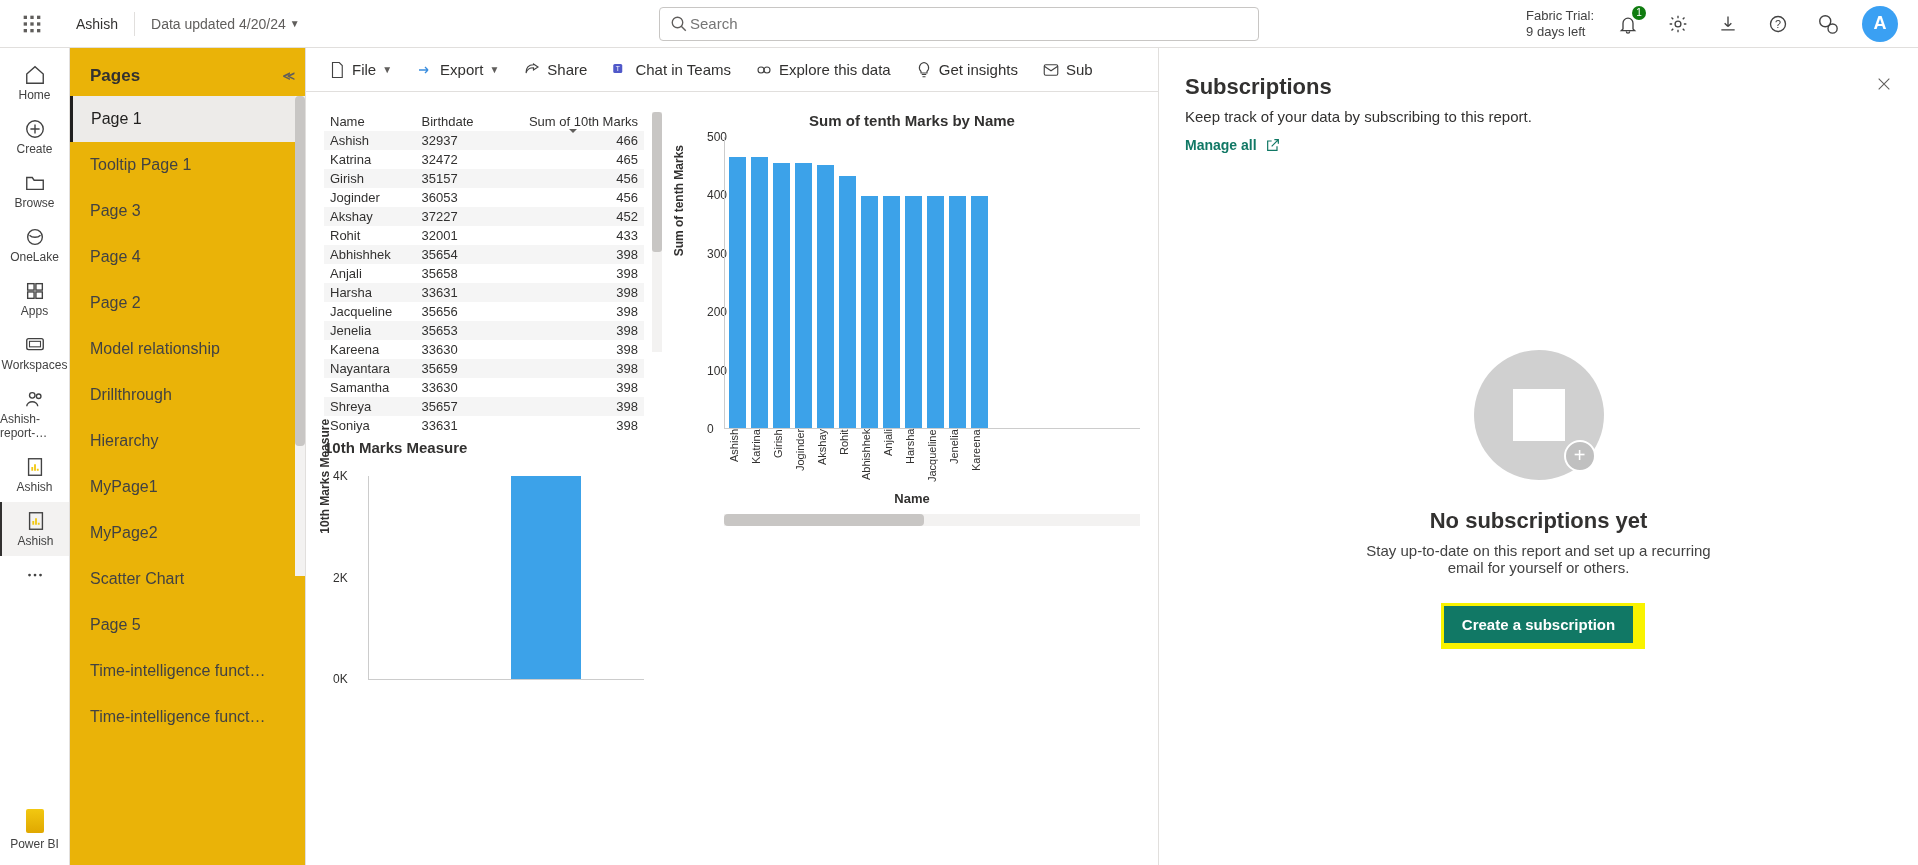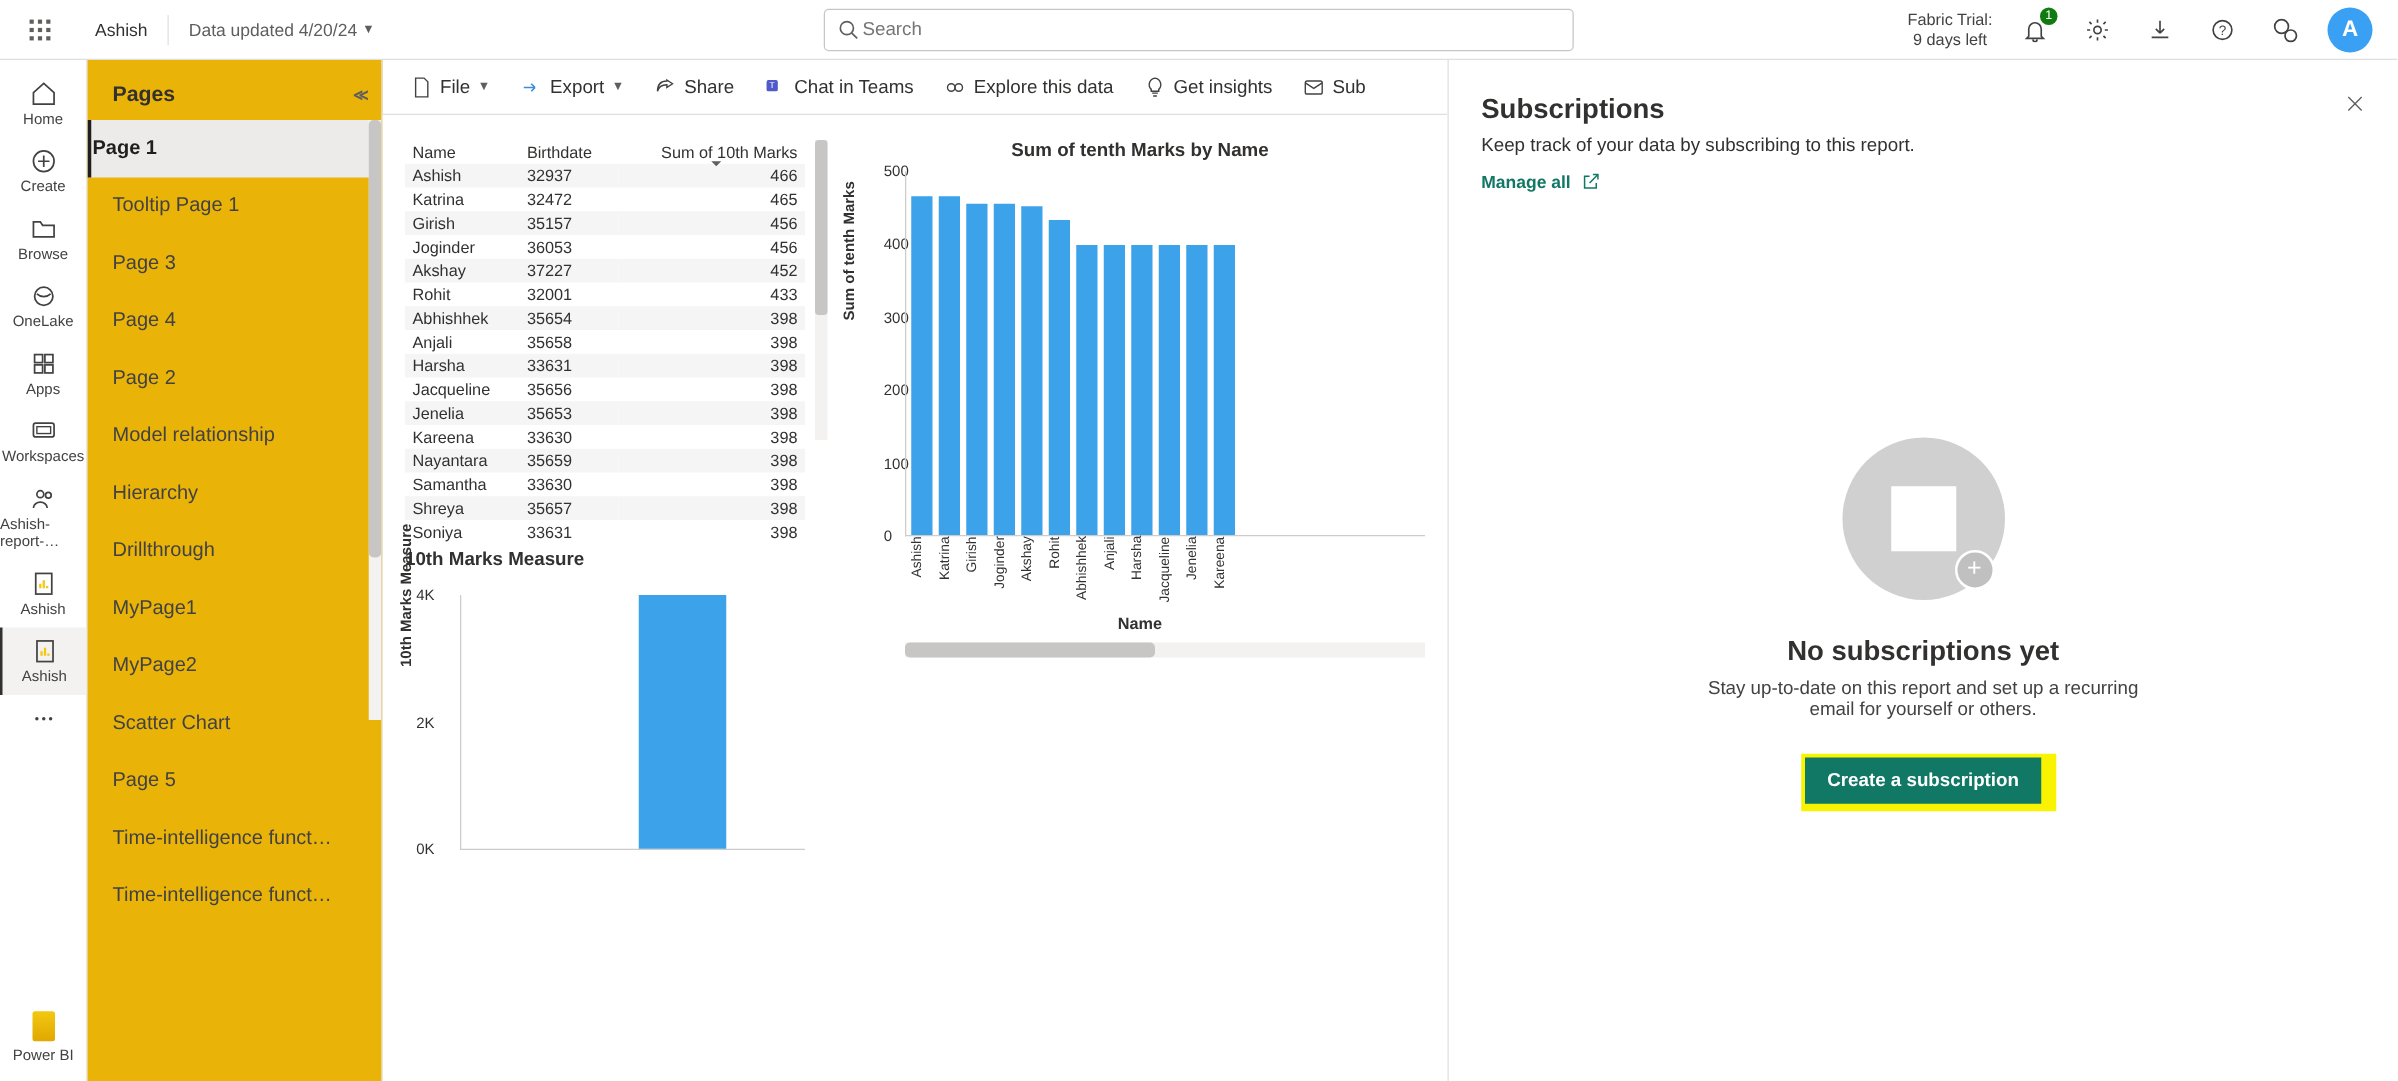--- a/index.html
+++ b/index.html
@@ -63,21 +63,21 @@
   .searchbox input {
     border: none; outline: none; flex: 1; font-size: 15px;
     color: var(--text-secondary);
   }
   .top-right {
     margin-left: auto;
     display: flex; align-items: center; gap: 18px;
     padding-right: 12px;
   }
   .trial {
-    text-align: center; font-size: 13px; line-height: 1.2;
+    text-align: left; font-size: 13px; line-height: 1.2;
     color: #424242;
   }
   .icon-btn {
     width: 32px; height: 32px;
     display: inline-flex; align-items: center; justify-content: center;
     cursor: pointer;
     color: #424242;
     position: relative;
   }
   .badge {
@@ -150,24 +150,24 @@
   .pages-list { flex: 1; overflow: hidden; position: relative; }
   .page-item {
     padding: 14px 20px;
     font-size: 16px;
     color: #424242;
     cursor: pointer;
     white-space: nowrap; overflow: hidden; text-overflow: ellipsis;
   }
   .page-item.sel {
     background: #edebe9;
-    font-weight: 700;
+    font-weight: 400;
     color: #201f1e;
     border-left: 3px solid #201f1e;
-    padding-left: 1px;
+    padding-left: 18px;
   }
   .pages-scroll {
     position: absolute; right: 0; top: 0;
     width: 10px; height: 480px;
     background: #f3f2f1;
   }
   .pages-thumb {
     width: 100%; height: 350px; background: #c8c6c4; border-radius: 4px;
   }
 
@@ -481,22 +481,22 @@
       <span style="font-size:12px;color:#605e5c;">≪</span>
     </div>
     <div class="pages-list">
       <div id="pages-items">
           <div class="page-item sel">Page 1</div>
           <div class="page-item">Tooltip Page 1</div>
           <div class="page-item">Page 3</div>
           <div class="page-item">Page 4</div>
           <div class="page-item">Page 2</div>
           <div class="page-item">Model relationship</div>
+          <div class="page-item">Drillthrough</div>
           <div class="page-item">Hierarchy</div>
-          <div class="page-item">Drillthrough</div>
           <div class="page-item">MyPage1</div>
           <div class="page-item">MyPage2</div>
           <div class="page-item">Scatter Chart</div>
           <div class="page-item">Page 5</div>
           <div class="page-item">Time-intelligence funct…</div>
           <div class="page-item">Time-intelligence funct…</div>
         </div>
       <div class="pages-scroll">
         <div class="pages-thumb"></div>
       </div>

